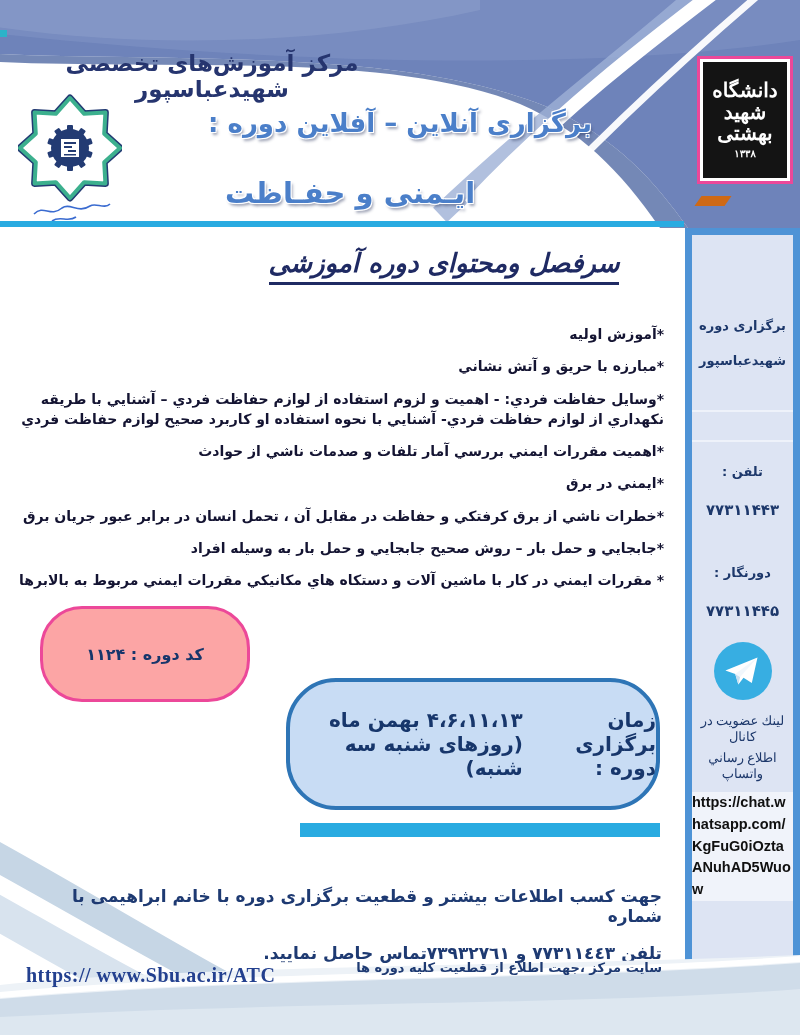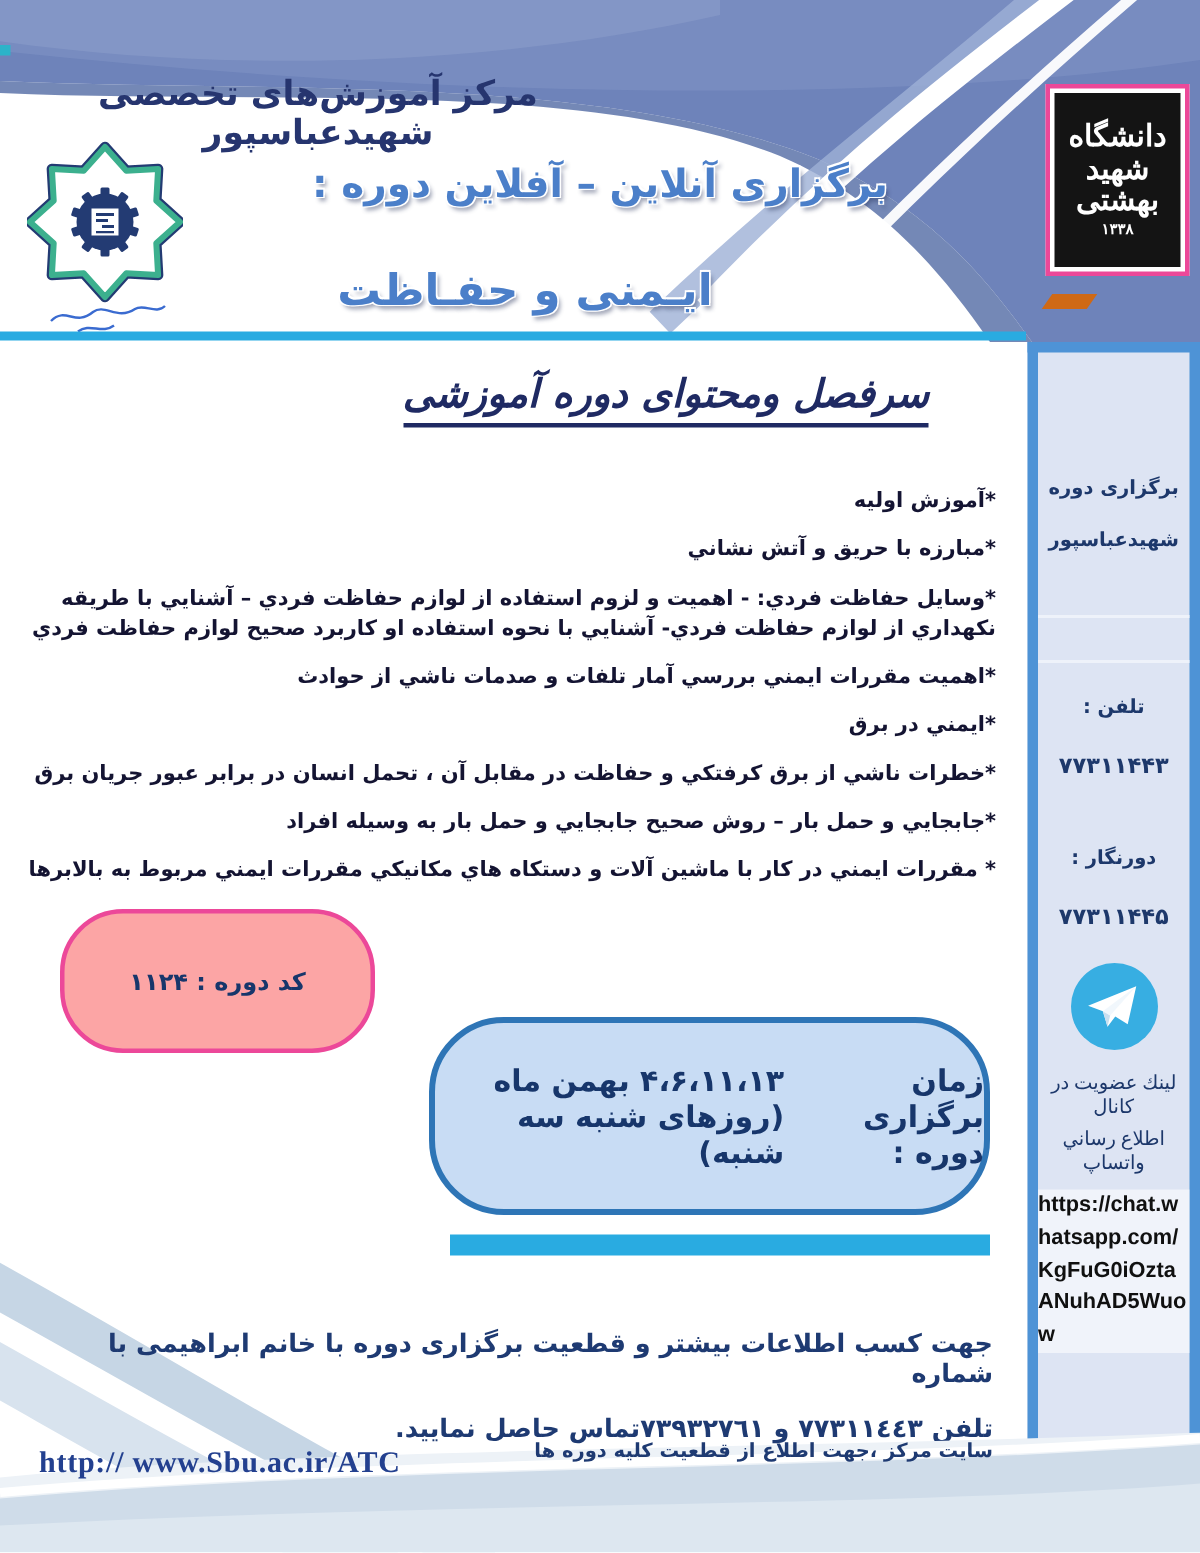--- a/index.html
+++ b/index.html
@@ -198,21 +198,21 @@
     <path d="M-20,85 C70,135 160,190 260,230" stroke="#d8e3ee" stroke-width="34" fill="none"></path>
     <path d="M30,10 C130,70 230,145 340,215" stroke="#ffffff" stroke-width="8" fill="none"></path>
   </svg>
 
   <div class="abs contact">
     <div>جهت کسب اطلاعات بیشتر و قطعیت برگزاری دوره با خانم ابراهیمی با شماره</div>
     <div class="c-line2">تلفن ٧٧٣١١٤٤٣ و ٧٣٩٣٢٧٦١تماس حاصل نمایید.</div>
   </div>
 
   <div class="abs site-note">سایت مرکز ،جهت اطلاع از قطعیت کلیه دوره ها</div>
-  <div class="abs site-url">http:// www.Sbu.ac.ir/ATC</div>
+  <div class="abs site-url">https:// www.Sbu.ac.ir/ATC</div>
 
   <svg class="abs bottom-svg" width="800" height="80" viewBox="0 0 800 80">
     <path d="M0,80 V30 C200,10 500,12 800,0 V80 Z" fill="#edf2f7"></path>
     <path d="M0,80 V44 C250,22 550,26 800,8 V80 Z" fill="#cfdce9"></path>
     <path d="M0,40 C250,18 550,22 800,4" stroke="#ffffff" stroke-width="6" fill="none"></path>
     <path d="M0,80 V62 C300,46 600,50 800,34 V80 Z" fill="#dde7f0"></path>
   </svg>
 
 </div>
 

